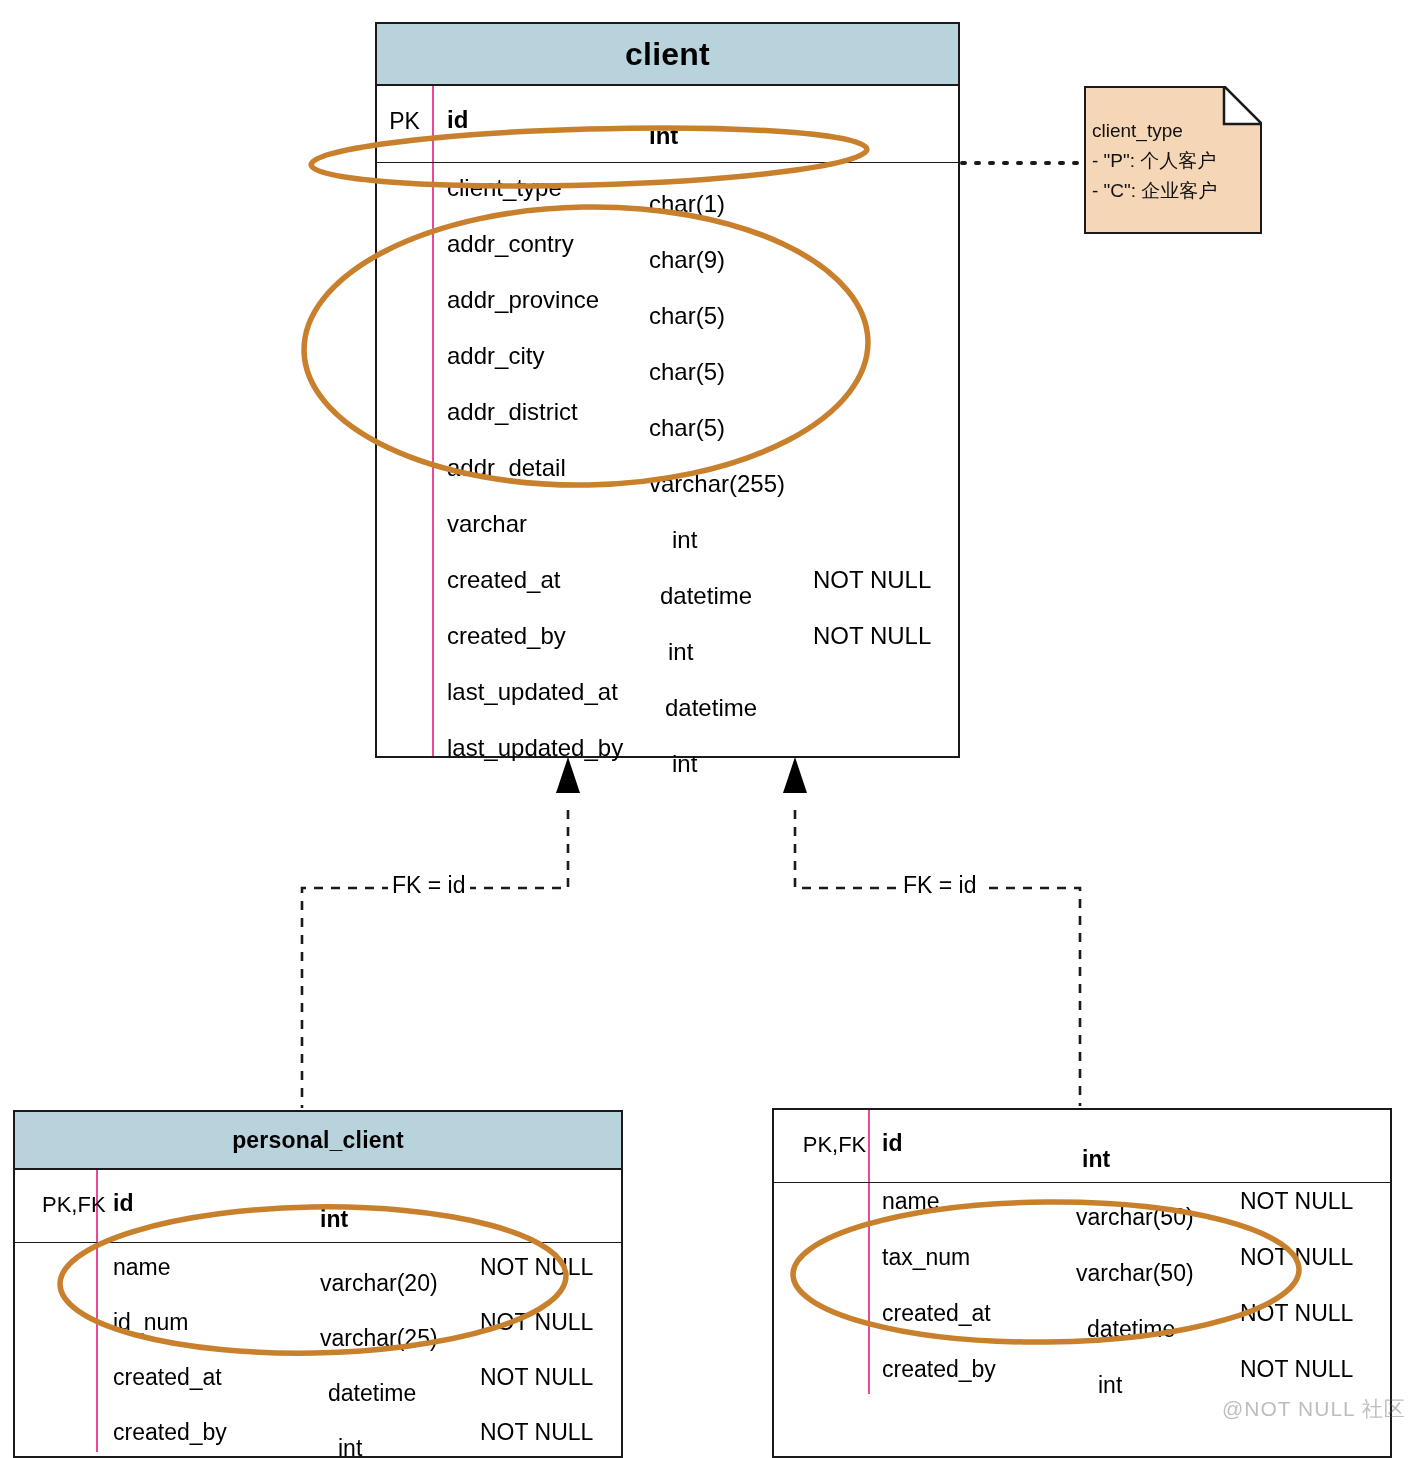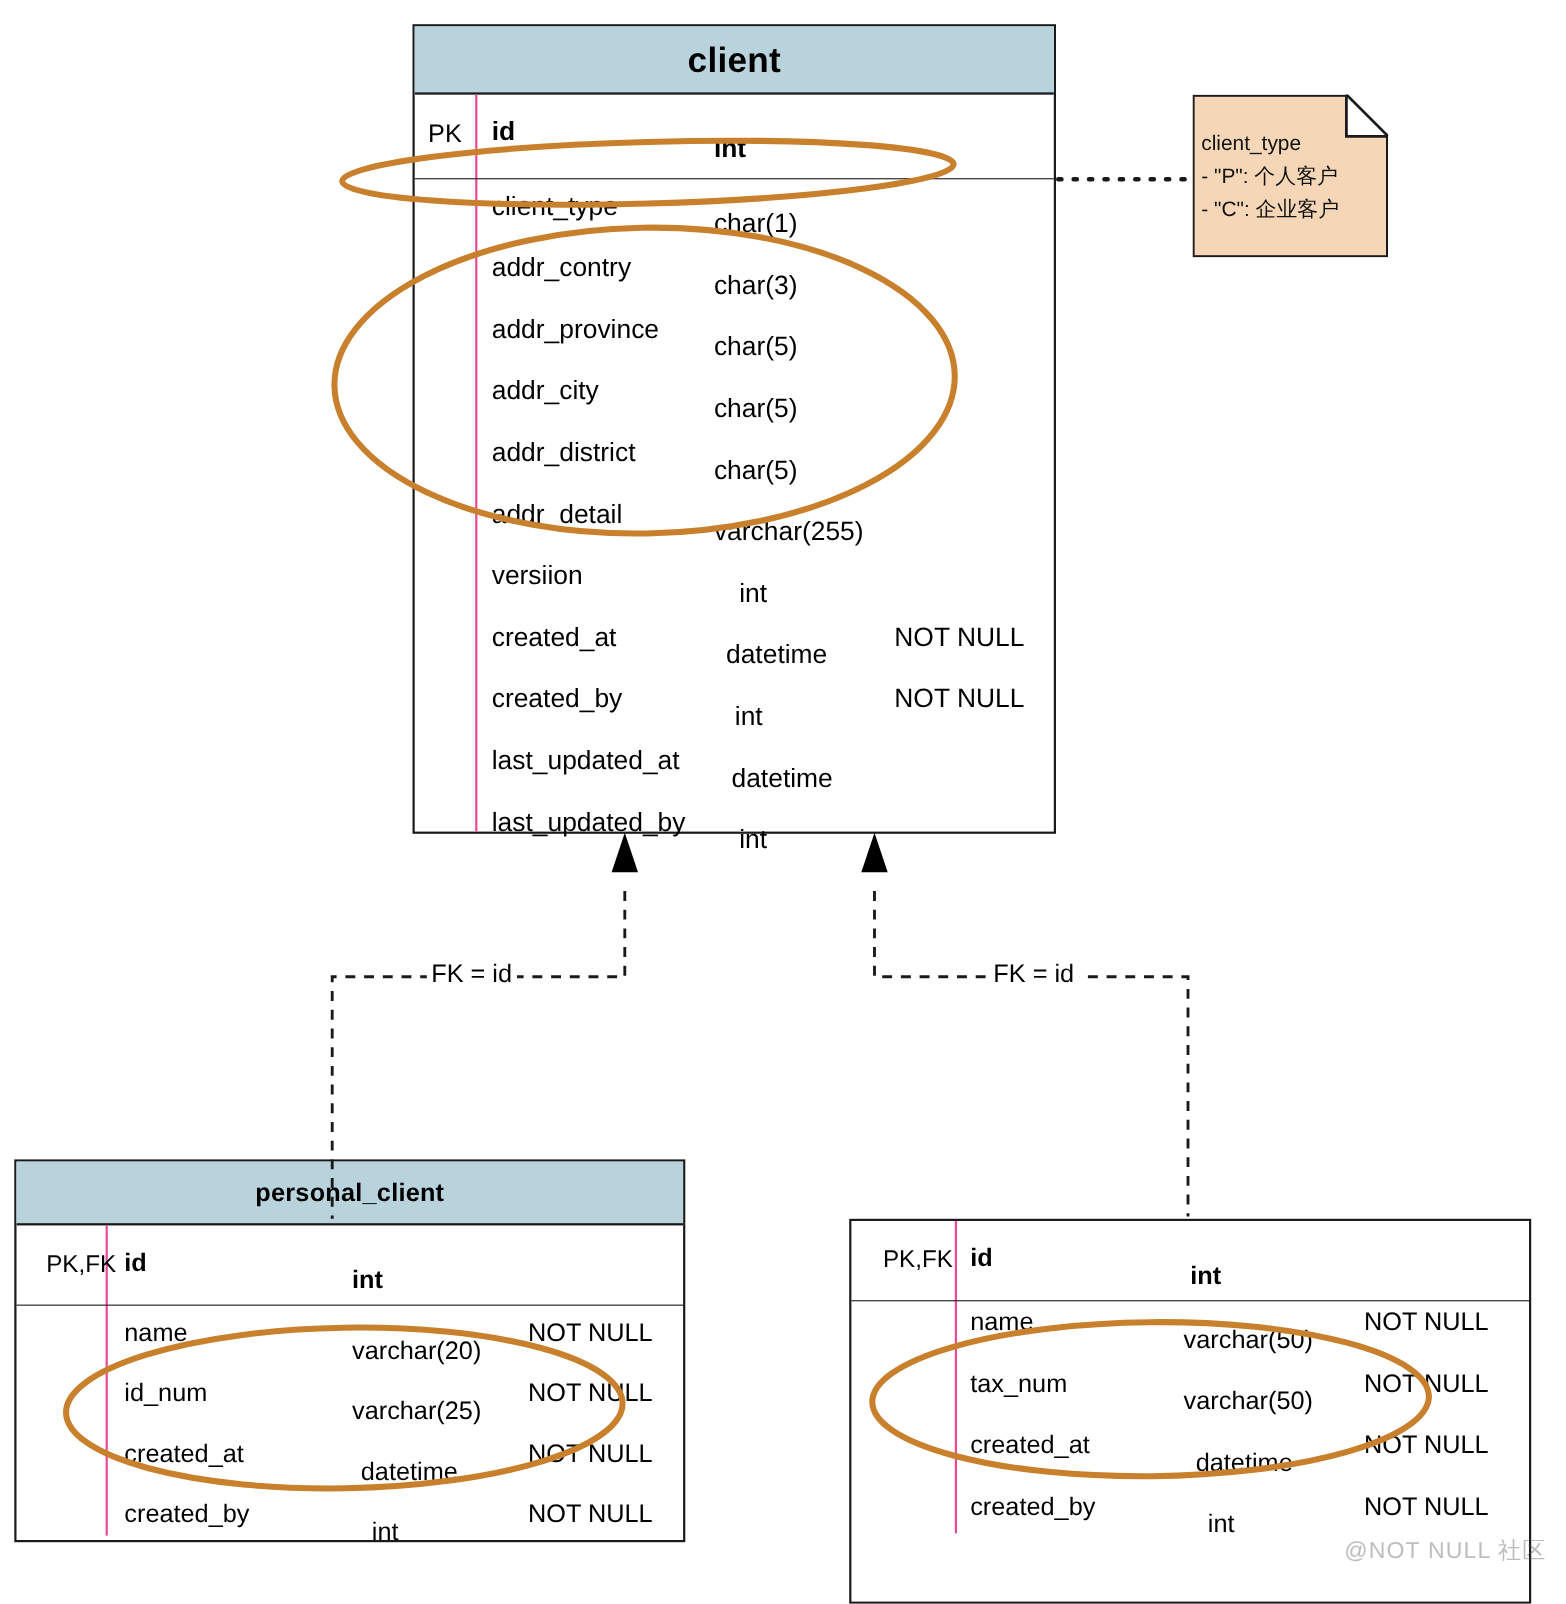--- a/index.html
+++ b/index.html
@@ -86,21 +86,21 @@
   .child .entity-title { height: 58px; line-height: 56px; font-size: 23px; }
   .child .keycol { width: 83px; }
   .child .keycol-label { top: 22px; font-size: 22px; padding-left: 27px; }
   .child .pkrow-sep { top: 72px; }
   .child .field { font-size: 23px; }
   .child .f-name { left: 98px; }
   .child .f-type { left: 305px; }
   .child .f-null { left: 465px; }
 
   #personal-entity {
-    left: 13px; top: 1054px;
+    left: 13px; top: 1110px;
     width: 610px; height: 348px;
   }
   #corporate-entity {
     left: 772px; top: 1108px;
     width: 620px; height: 350px;
   }
 
   
   #note {
     position: absolute;
@@ -173,40 +173,40 @@
       <span class="f-name bold">id</span>
       <span class="f-type bold">int</span>
     </div>
 
     <div class="field" style="top:88px">
       <span class="f-name">client_type</span>
       <span class="f-type">char(1)</span>
     </div>
     <div class="field" style="top:144px">
       <span class="f-name">addr_contry</span>
-      <span class="f-type">char(3)</span>
+      <span class="f-type">char(9)</span>
     </div>
     <div class="field" style="top:200px">
       <span class="f-name">addr_province</span>
       <span class="f-type">char(5)</span>
     </div>
     <div class="field" style="top:256px">
       <span class="f-name">addr_city</span>
       <span class="f-type">char(5)</span>
     </div>
     <div class="field" style="top:312px">
       <span class="f-name">addr_district</span>
       <span class="f-type">char(5)</span>
     </div>
     <div class="field" style="top:368px">
       <span class="f-name">addr_detail</span>
       <span class="f-type">varchar(255)</span>
     </div>
     <div class="field" style="top:424px">
-      <span class="f-name">versiion</span>
+      <span class="f-name">varchar</span>
       <span class="f-type" style="left:295px">int</span>
     </div>
     <div class="field" style="top:480px">
       <span class="f-name">created_at</span>
       <span class="f-type" style="left:283px">datetime</span>
       <span class="f-null">NOT NULL</span>
     </div>
     <div class="field" style="top:536px">
       <span class="f-name">created_by</span>
       <span class="f-type" style="left:291px">int</span>

